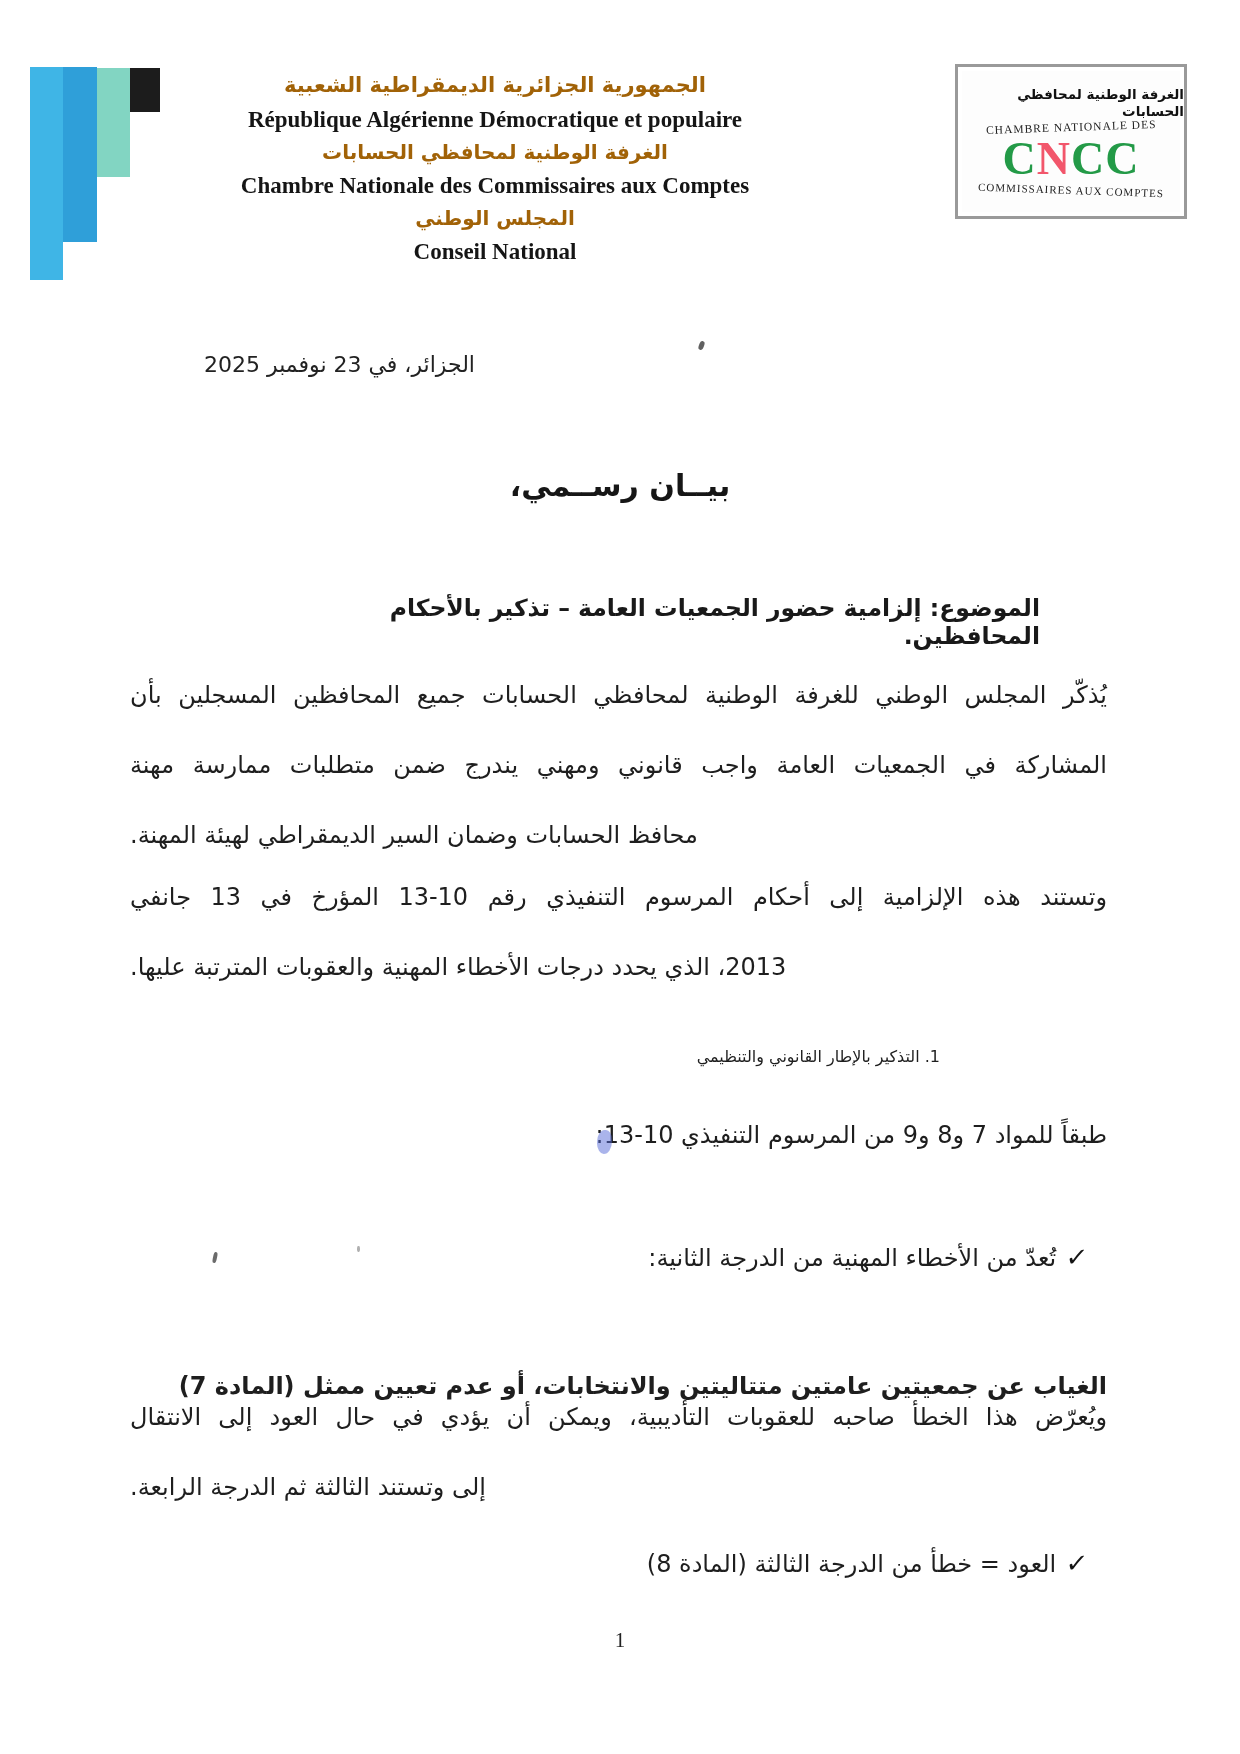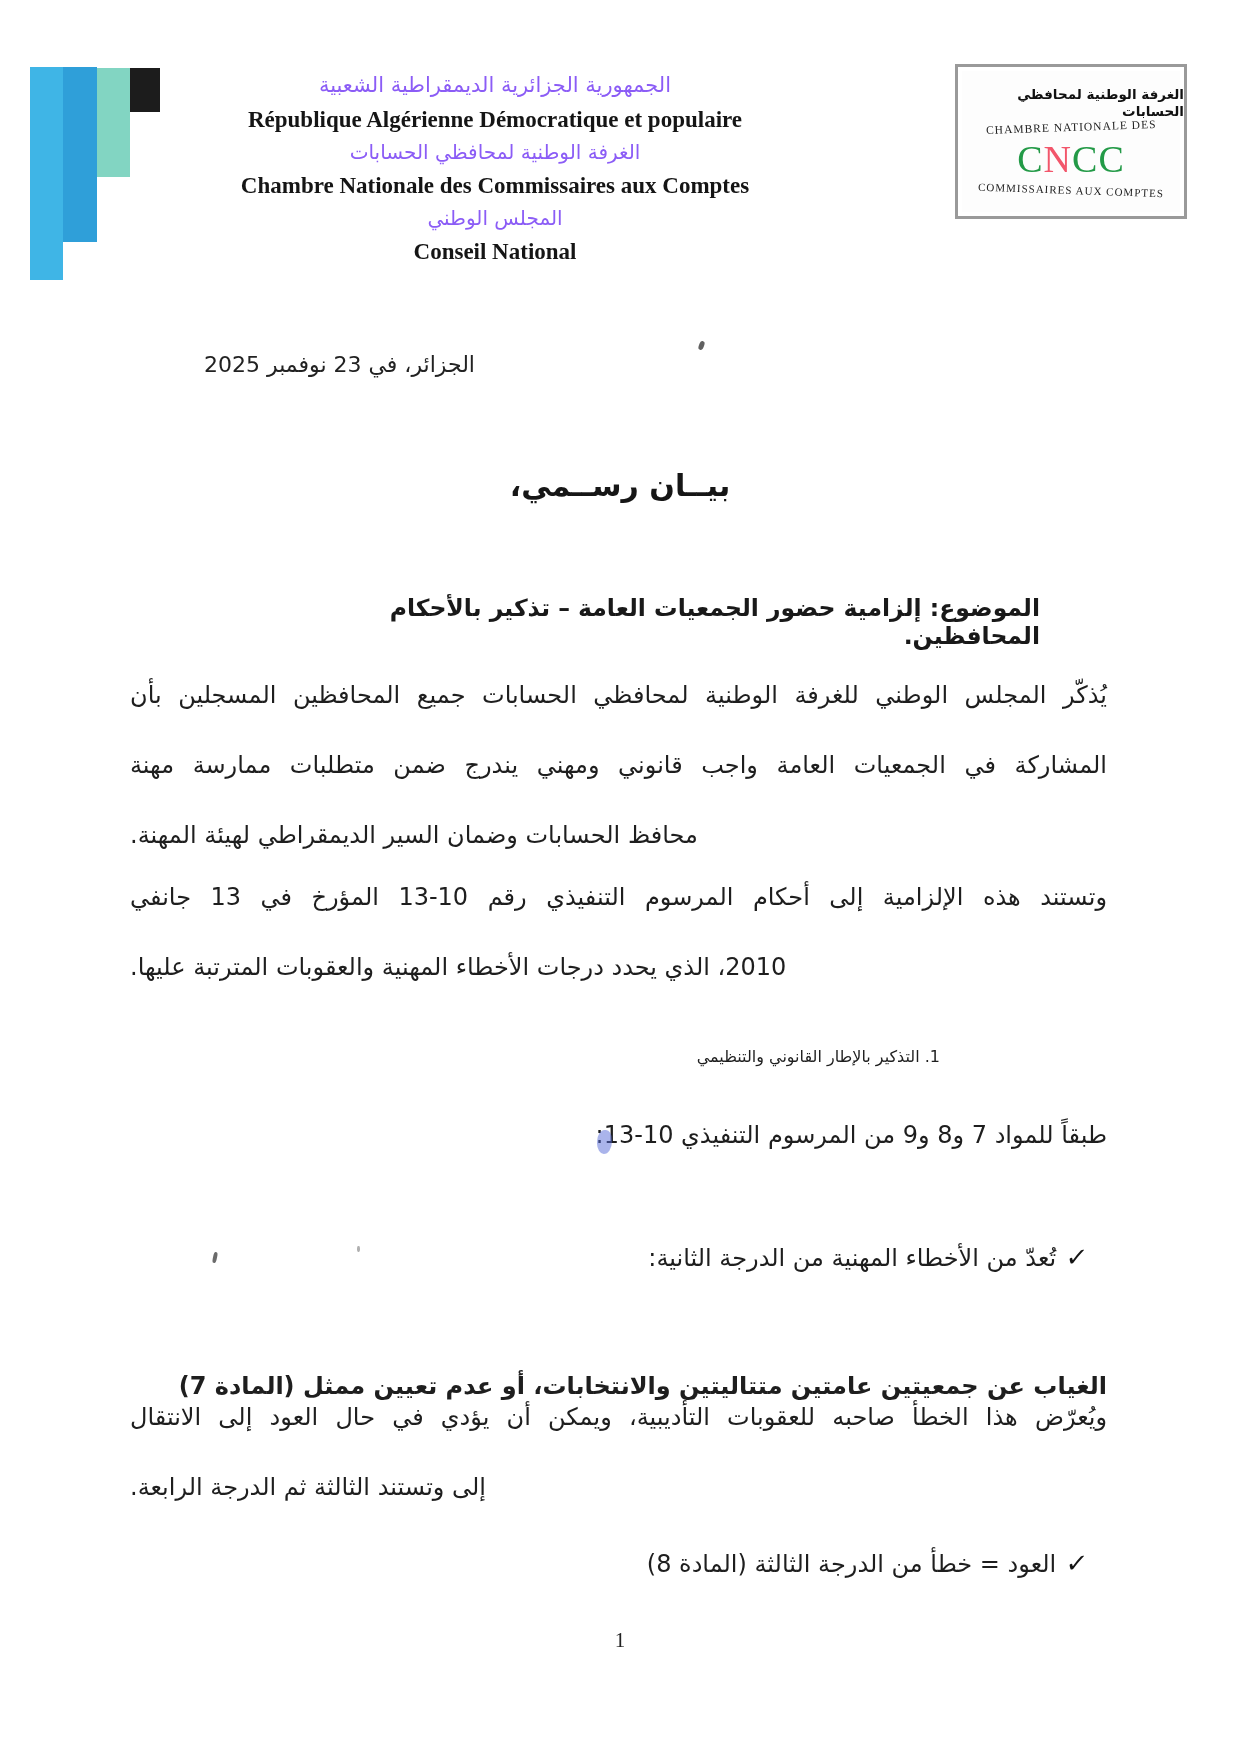--- a/index.html
+++ b/index.html
@@ -8,36 +8,36 @@
 
   
   .bar{position:absolute;}
   #bar-light{left:30px;top:67px;width:33px;height:213px;background:#3fb5e6;}
   #bar-blue{left:63px;top:67px;width:34px;height:175px;background:#2f9fd9;}
   #bar-teal{left:97px;top:68px;width:33px;height:109px;background:#82d5c2;}
   #bar-black{left:130px;top:68px;width:30px;height:44px;background:#1c1c1c;}
 
   
   #header-text{position:absolute;left:170px;top:68px;width:650px;text-align:center;}
-  .h-ar{direction:rtl;font-weight:normal;font-size:20px;line-height:33px;color:#8b5cf6;}
+  .h-ar{direction:rtl;font-weight:bold;font-size:20px;line-height:33px;color:#a16207;}
   .h-ar.first{font-size:21px;line-height:35px;}
   .h-fr{font-family:"Liberation Serif","DejaVu Serif",serif;font-weight:bold;
         font-size:23px;line-height:33px;color:#151515;}
 
   
   #seal{position:absolute;left:955px;top:64px;width:226px;height:149px;
         border:3px solid #9a9a9a;background:#fdfdfd;box-shadow:inset 0 0 0 4px #ffffff;
         display:flex;flex-direction:column;align-items:center;justify-content:center;}
   .seal-ar{direction:rtl;font-weight:bold;font-size:13.5px;color:#111;line-height:17px;}
   .seal-arc{font-family:"Liberation Serif","DejaVu Serif",serif;font-size:11.5px;
             letter-spacing:1px;color:#222;line-height:15px;white-space:nowrap;}
   .seal-arc.top{transform:rotate(-2deg);}
   .seal-arc.bottom{transform:rotate(2deg);font-size:11px;}
-  #seal-acronym{font-family:"Liberation Serif","DejaVu Serif",serif;font-weight:normal;
-                font-size:38px;line-height:48px;letter-spacing:1px;}
+  #seal-acronym{font-family:"Liberation Serif","DejaVu Serif",serif;font-weight:bold;
+                font-size:46px;line-height:48px;letter-spacing:1px;}
   #date-line{position:absolute;left:135px;top:352px;width:340px;font-size:22px;
              direction:rtl;text-align:right;color:#222;}
   #doc-title{position:absolute;left:0;top:468px;width:1240px;text-align:center;
              direction:rtl;font-weight:bold;font-size:30px;color:#161616;}
   #subject-line{position:absolute;left:300px;top:594px;width:740px;direction:rtl;
                 text-align:right;font-weight:bold;font-size:23.5px;color:#191919;}
 
   .body-line{direction:rtl;font-size:24px;line-height:70px;height:70px;color:#1e1e1e;
              text-align:left;white-space:normal;}
   .just{text-align:justify;text-align-last:justify;}
@@ -103,21 +103,21 @@
   <div id="subject-line">الموضوع: إلزامية حضور الجمعيات العامة – تذكير بالأحكام المحافظين.</div>
 
   <div id="para1">
     <div class="body-line just">يُذكّر المجلس الوطني للغرفة الوطنية لمحافظي الحسابات جميع المحافظين المسجلين بأن</div>
     <div class="body-line just">المشاركة في الجمعيات العامة واجب قانوني ومهني يندرج ضمن متطلبات ممارسة مهنة</div>
     <div class="body-line">محافظ الحسابات وضمان السير الديمقراطي لهيئة المهنة.</div>
   </div>
 
   <div id="para2">
     <div class="body-line just">وتستند هذه الإلزامية إلى أحكام المرسوم التنفيذي رقم 10-13 المؤرخ في 13 جانفي</div>
-    <div class="body-line">2010، الذي يحدد درجات الأخطاء المهنية والعقوبات المترتبة عليها.</div>
+    <div class="body-line">2013، الذي يحدد درجات الأخطاء المهنية والعقوبات المترتبة عليها.</div>
   </div>
 
   <div id="section1-heading">1. التذكير بالإطار القانوني والتنظيمي</div>
   <div id="section1-intro">طبقاً للمواد 7 و8 و9 من المرسوم التنفيذي 10-13:</div>
 
   <div class="bullet-row" id="bullet1">
     <span class="check">✓</span><span>تُعدّ من الأخطاء المهنية من الدرجة الثانية:</span>
   </div>
 
   <div id="violation-line">الغياب عن جمعيتين عامتين متتاليتين والانتخابات، أو عدم تعيين ممثل (المادة 7)</div>

